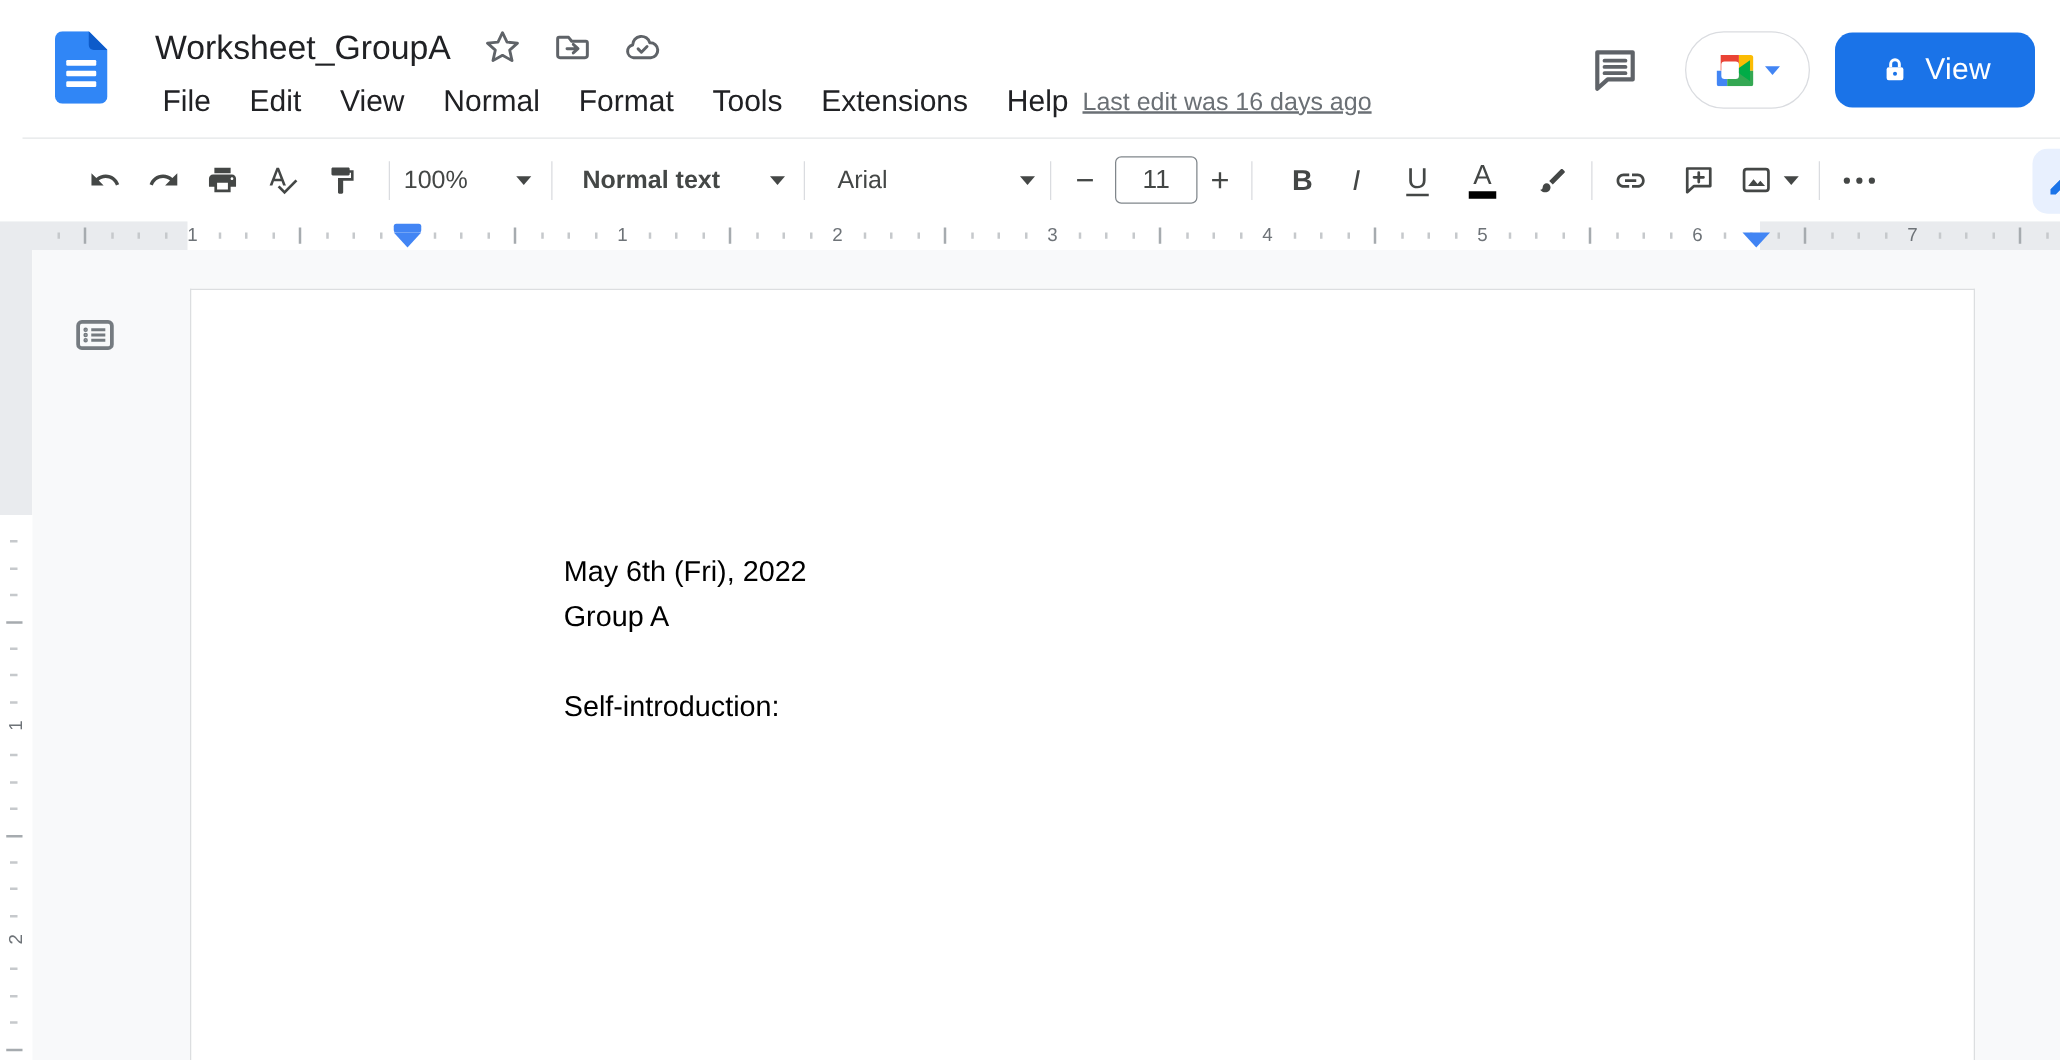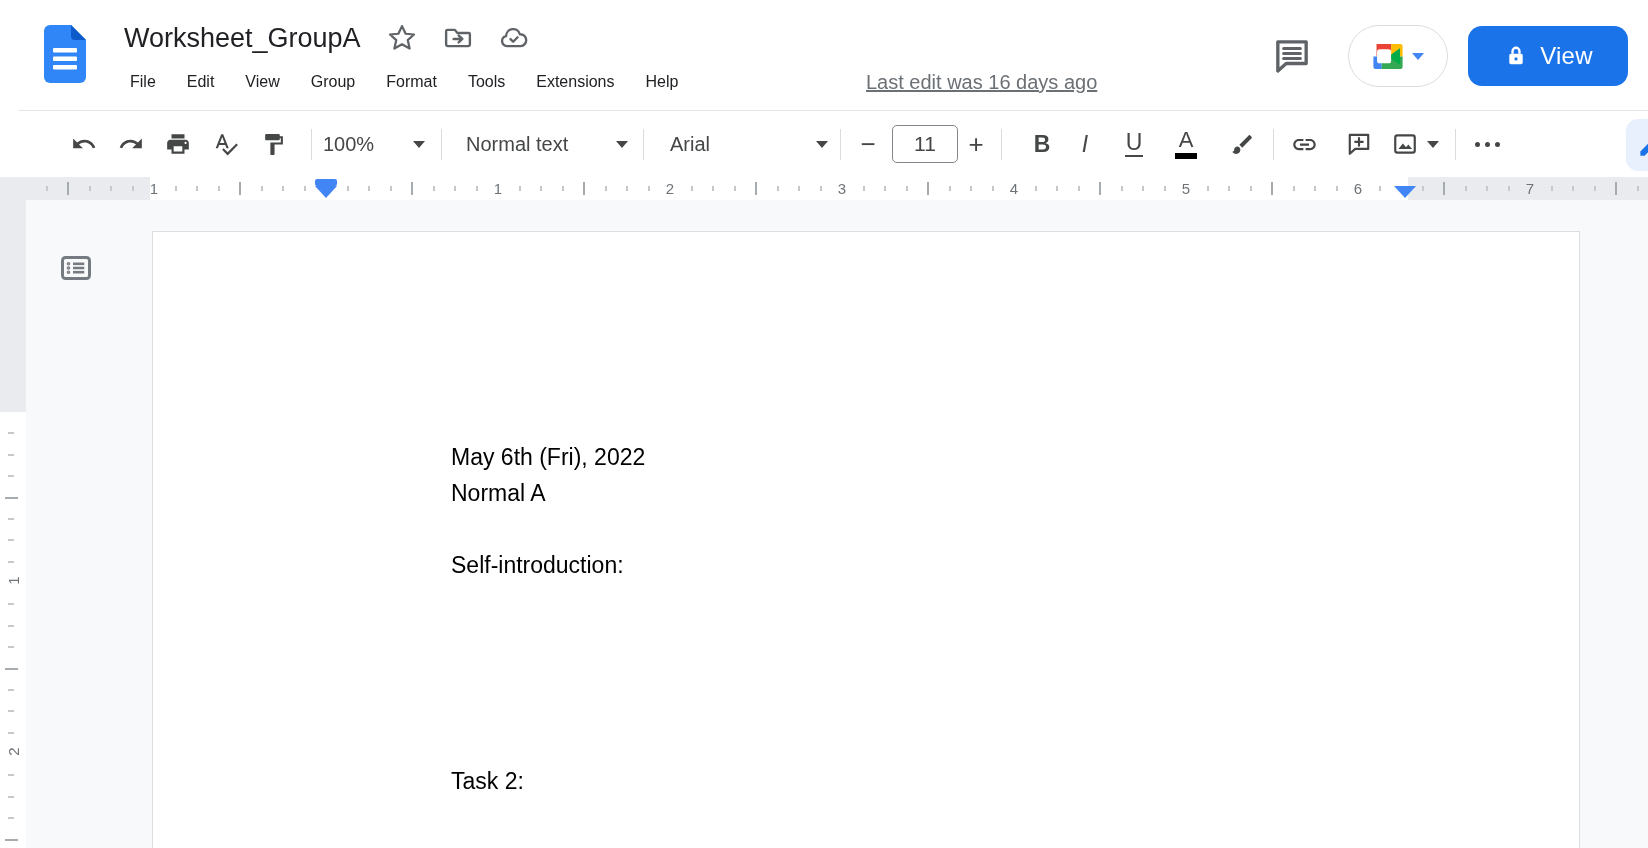--- a/index.html
+++ b/index.html
@@ -18,21 +18,21 @@
   body{position:relative;font-family:"Liberation Sans",sans-serif;background:#fff;color:var(--menu-text);}
   svg{display:block;}
 
   
   #header{position:absolute;left:0;top:0;width:1648px;height:110px;background:#fff;}
   .docs-logo{position:absolute;left:44px;top:25px;width:42px;height:58px;}
   .title-row{position:absolute;left:124px;top:18px;height:40px;display:flex;align-items:center;gap:26px;}
   .doc-title{font-size:27px;color:#202124;white-space:nowrap;}
   .tb-icon{width:30px;height:30px;color:#5f6368;display:flex;align-items:center;justify-content:center;}
   .menu-row{position:absolute;left:130px;top:64px;height:36px;display:flex;align-items:center;gap:31px;}
-  .menu-item{font-size:16px;color:#202124;line-height:36px;white-space:nowrap;cursor:default;}
+  .menu-item{font-size:24px;color:#202124;line-height:36px;white-space:nowrap;cursor:default;}
   .last-edit{position:absolute;left:866px;top:64px;height:36px;line-height:36px;font-size:20px;color:var(--subdued);text-decoration:underline;white-space:nowrap;}
   .comment-btn{position:absolute;left:1272px;top:36px;width:40px;height:40px;color:#5f6368;}
   .meet-pill{position:absolute;left:1348px;top:25px;width:100px;height:62px;background:#fff;border:1px solid var(--border-gray);border-radius:31px;display:flex;align-items:center;justify-content:center;gap:9px;}
   .share-btn{position:absolute;left:1468px;top:26px;width:160px;height:60px;background:var(--accent-blue);border:none;border-radius:14px;display:flex;align-items:center;justify-content:center;gap:11px;color:#fff;cursor:pointer;}
   .share-btn .share-label{font-size:24px;font-weight:500;letter-spacing:.2px;}
   .caret{width:0;height:0;border-left:6px solid transparent;border-right:6px solid transparent;border-top:7px solid var(--icon-gray);}
   .caret.blue{border-top-color:var(--marker-blue);}
 
   
   #toolbar{position:absolute;left:0;top:110px;width:1648px;height:67px;background:#fff;border-top:1px solid #e4e6e8;margin-left:18px;}
@@ -104,21 +104,21 @@
         <path d="M6.3 18.5a4.1 4.1 0 0 1-.6-8.1A5.6 5.6 0 0 1 16.7 9a4.3 4.3 0 0 1 .6 9.5z" stroke-linejoin="round"></path>
         <path d="M9.2 12.9l2.1 2.1 3.6-3.6" stroke-linecap="round" stroke-linejoin="round"></path>
       </svg>
     </span>
   </div>
 
   <div class="menu-row" id="menu-row">
       <span class="menu-item">File</span>
       <span class="menu-item">Edit</span>
       <span class="menu-item">View</span>
-      <span class="menu-item">Group</span>
+      <span class="menu-item">Normal</span>
       <span class="menu-item">Format</span>
       <span class="menu-item">Tools</span>
       <span class="menu-item">Extensions</span>
       <span class="menu-item">Help</span>
     </div>
 
   <span class="last-edit">Last edit was 16 days ago</span>
 
   <span class="comment-btn">
     <svg width="40" height="40" viewBox="0 0 24 24">
@@ -181,21 +181,21 @@
   </div>
   <div class="tdiv" style="left:293px"></div>
 
   <div class="tctl" style="left:305px;width:102px">
     <span>100%</span>
     <span class="caret"></span>
   </div>
   <div class="tdiv" style="left:423px"></div>
 
   <div class="tctl" style="left:448px;width:162px">
-    <span style="font-weight:400">Normal text</span>
+    <span style="font-weight:700">Normal text</span>
     <span class="caret"></span>
   </div>
   <div class="tdiv" style="left:625px"></div>
 
   <div class="tctl" style="left:652px;width:158px">
     <span style="font-weight:500">Arial</span>
     <span class="caret"></span>
   </div>
   <div class="tdiv" style="left:822px"></div>
 
@@ -376,24 +376,23 @@
       <path d="M10 9.2h7.5" stroke-width="1.7"></path>
       <circle cx="7" cy="12" r="0.4" fill="currentColor" stroke-width="1.6"></circle>
       <path d="M10 12h7.5" stroke-width="1.7"></path>
       <circle cx="7" cy="14.8" r="0.4" fill="currentColor" stroke-width="1.6"></circle>
       <path d="M10 14.8h7.5" stroke-width="1.7"></path>
     </svg>
   </span>
   <div id="page">
     <div id="doc-text">
         <div class="doc-line">May 6th (Fri), 2022</div>
-        <div class="doc-line">Normal A</div>
+        <div class="doc-line">Group A</div>
         <div class="doc-line">&nbsp;</div>
         <div class="doc-line">Self-introduction:</div>
         <div class="doc-line">&nbsp;</div>
         <div class="doc-line">&nbsp;</div>
         <div class="doc-line">&nbsp;</div>
         <div class="doc-line">&nbsp;</div>
         <div class="doc-line">&nbsp;</div>
-        <div class="doc-line">Task 2:</div>
       </div>
   </div>
 </div>
 
 </body></html>

